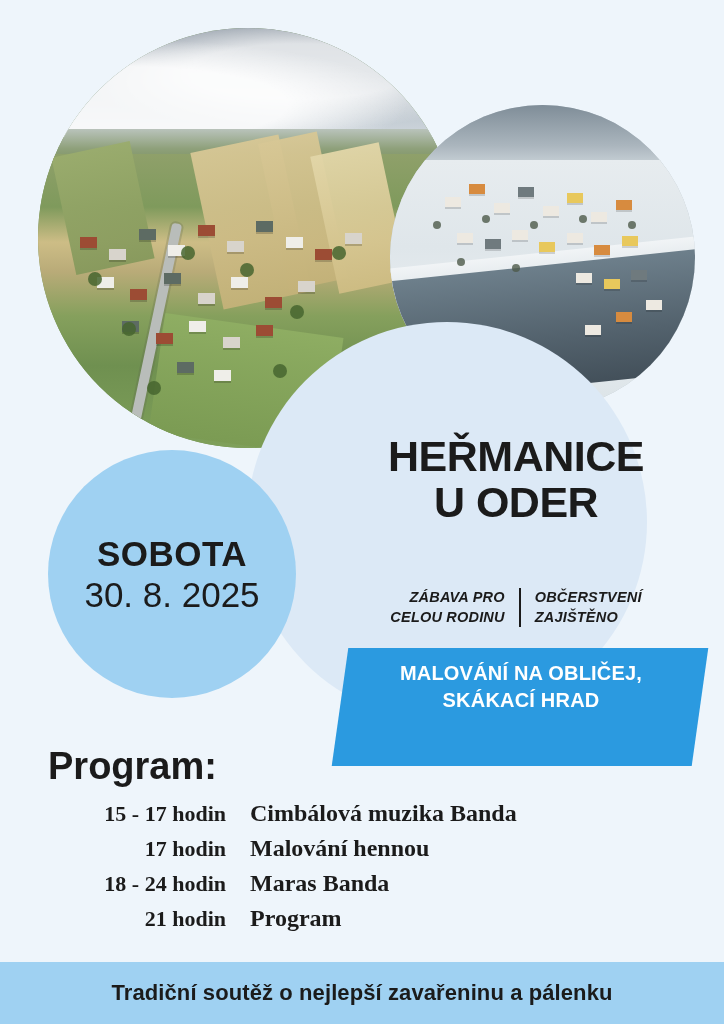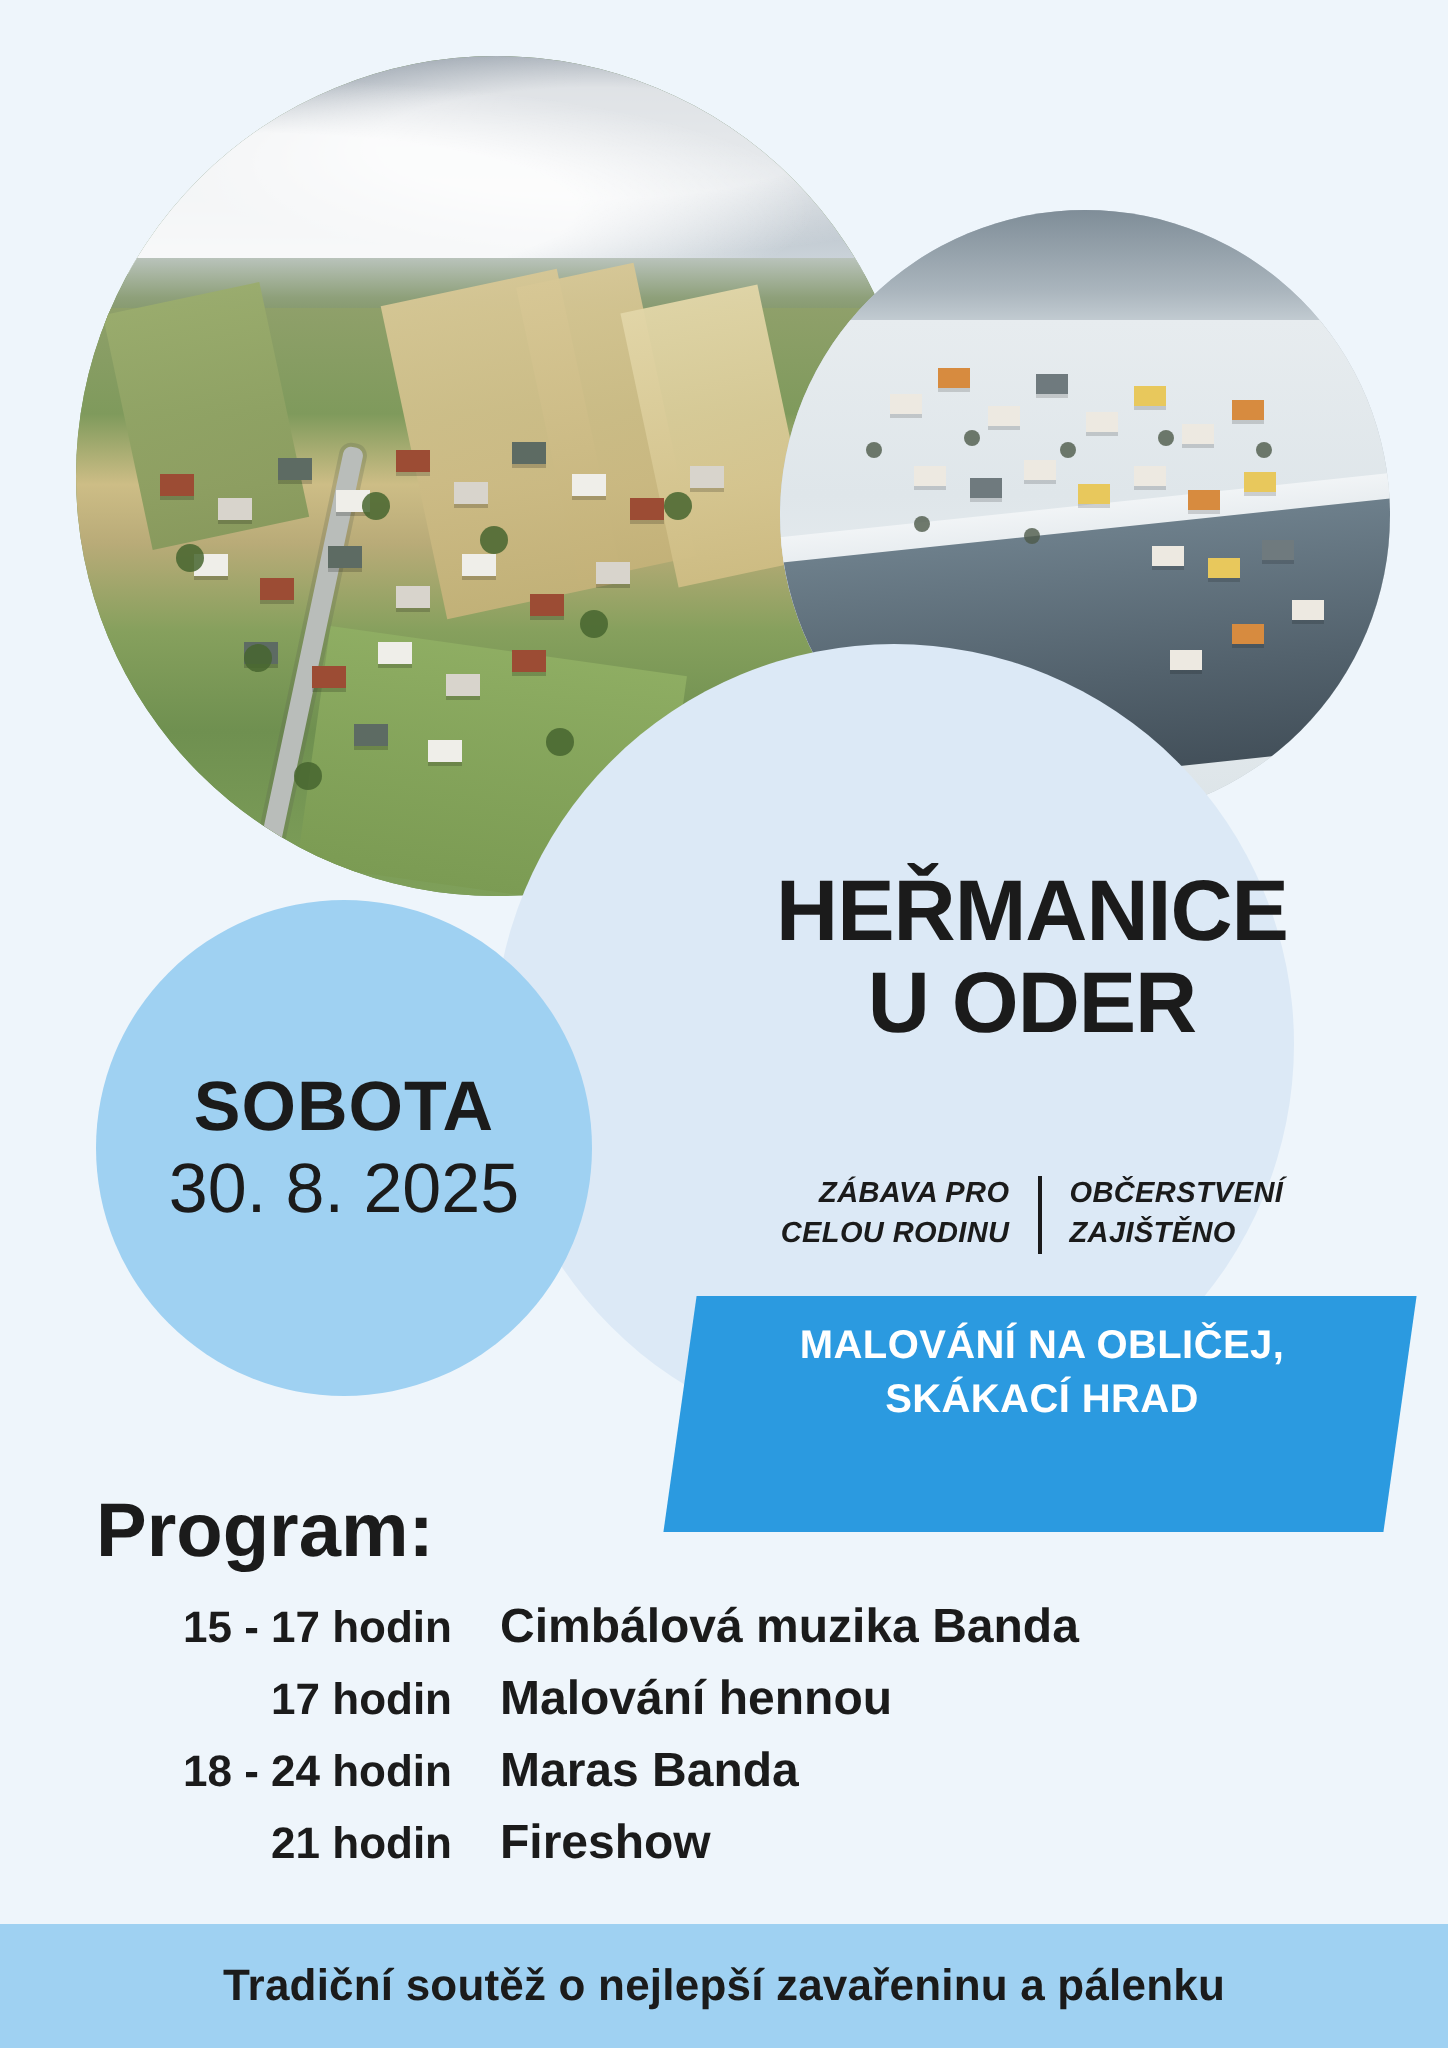--- a/index.html
+++ b/index.html
@@ -262,20 +262,21 @@
   .program-list {
     position: absolute;
     left: 40px;
     top: 800px;
     width: 620px;
   }
   .program-row {
     display: flex;
     align-items: baseline;
     margin-bottom: 8px;
+    font-family: Liberation Serif, serif;
   }
   .program-row .time {
     width: 186px;
     text-align: right;
     font-size: 22px;
     font-weight: 700;
     padding-right: 24px;
     white-space: nowrap;
   }
   .program-row .act {
@@ -434,21 +435,21 @@
     <div class="program-row">
       <div class="time">17 hodin</div>
       <div class="act">Malování hennou</div>
     </div>
     <div class="program-row">
       <div class="time">18 - 24 hodin</div>
       <div class="act">Maras Banda</div>
     </div>
     <div class="program-row">
       <div class="time">21 hodin</div>
-      <div class="act">Fireshow</div>
+      <div class="act">Program</div>
     </div>
   </div>
 
   <div class="footer-bar">
     <div class="ftext">Tradiční soutěž o nejlepší zavařeninu a pálenku</div>
   </div>
 
 </div>
 
 </body></html>

